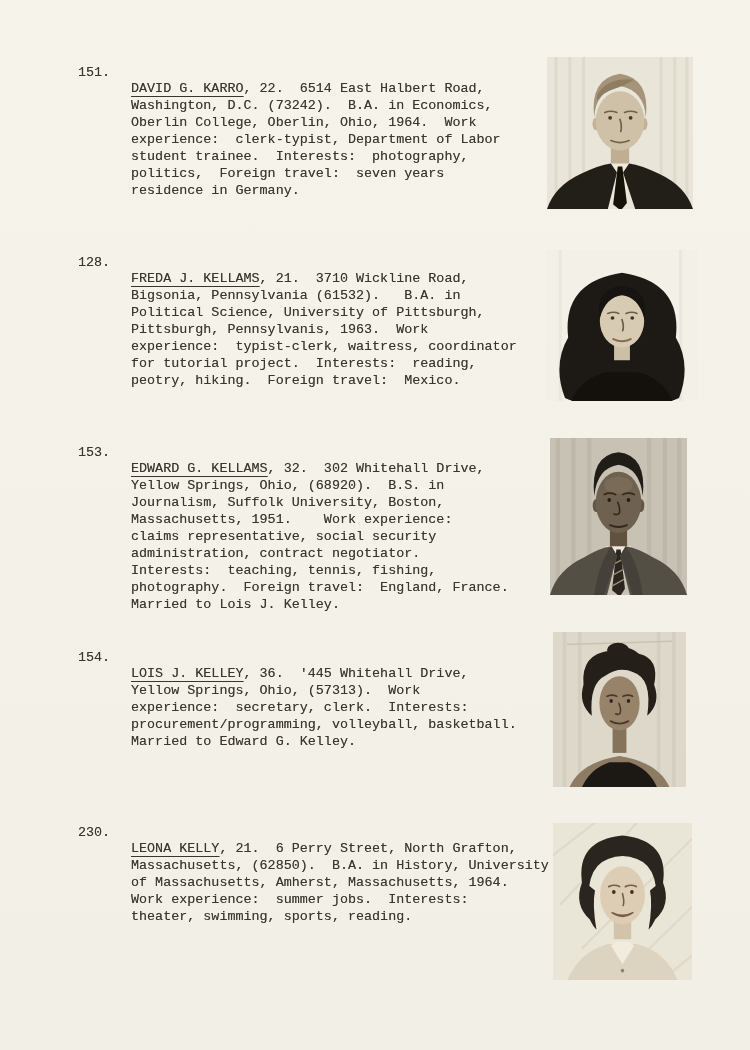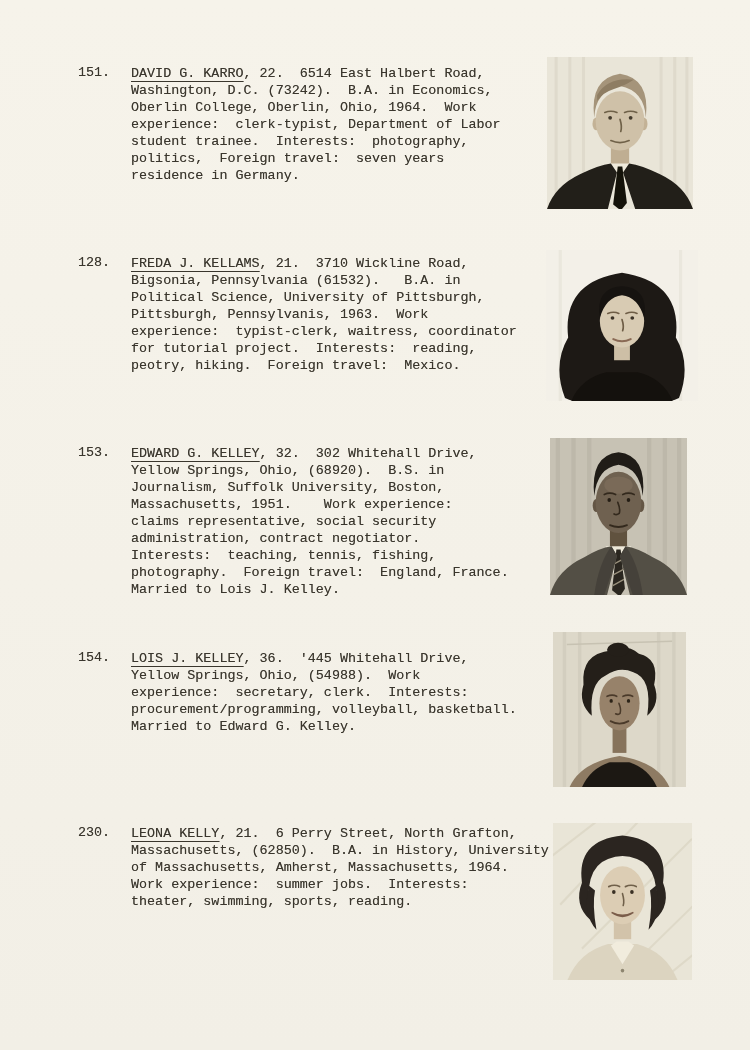--- a/index.html
+++ b/index.html
@@ -10,21 +10,21 @@
   }
   .page{position:absolute;inset:0;
     background:linear-gradient(180deg,#f6f3ea 0%,#f4f1e8 55%,#f2efe6 100%);}
   .entry{position:absolute;left:0;width:560px;color:#3a362d;}
   .num{
     position:absolute;left:78px;top:0;
     font-size:13.4px;line-height:17px;
     text-shadow:0 0 .5px rgba(58,54,45,.55);
   }
   .bio{
-    position:absolute;left:131px;top:1px;width:430px;
+    position:absolute;left:131px;top:16px;width:430px;
     font-size:13.4px;line-height:17px;white-space:pre-wrap;
     text-shadow:0 0 .5px rgba(58,54,45,.55);
   }
   .pname{
     text-decoration:underline;
     text-underline-offset:3.5px;
     text-decoration-thickness:1.2px;
   }
   .photo{position:absolute;margin:0;padding:0;}
   .photo svg{width:100%;height:100%;display:block;}
@@ -104,21 +104,21 @@
         <path d="M48 46 q1.4 4.6 .4 7.5"></path>
       </g>
       <circle cx="42" cy="45" r="1.2" fill="#3c3328"></circle>
       <circle cx="54.5" cy="45" r="1.2" fill="#3c3328"></circle>
       <path d="M42.5 59 q5.5 2.8 11 0" stroke="#8a6a55" stroke-width="1.3" fill="none" stroke-linecap="round"></path>
     </svg>
   </figure>
 
   <section class="entry" style="top:444px">
     <div class="num">153.</div>
-    <div class="bio"><span class="line1"><span class="pname">EDWARD G. KELLEY</span><span>, 32.  302 Whitehall Drive,</span></span>
+    <div class="bio"><span class="line1"><span class="pname">EDWARD G. KELLAMS</span><span>, 32.  302 Whitehall Drive,</span></span>
 <span class="blines">Yellow Springs, Ohio, (68920).  B.S. in
 Journalism, Suffolk University, Boston,
 Massachusetts, 1951.    Work experience:
 claims representative, social security
 administration, contract negotiator.
 Interests:  teaching, tennis, fishing,
 photography.  Foreign travel:  England, France.
 Married to Lois J. Kelley.</span></div>
   </section>
   <figure class="photo" style="left:550px;top:438px;width:137px;height:157px" aria-label="black-and-white portrait of a Black man with very short hair wearing a gray suit, white shirt and striped tie">
@@ -156,21 +156,21 @@
         <path d="M42 55.5 q6 2.4 12 0"></path>
       </g>
       <circle cx="41.5" cy="39.5" r="1.25" fill="#241d14"></circle>
       <circle cx="55" cy="39.5" r="1.25" fill="#241d14"></circle>
     </svg>
   </figure>
 
   <section class="entry" style="top:649px">
     <div class="num">154.</div>
     <div class="bio"><span class="line1"><span class="pname">LOIS J. KELLEY</span><span>, 36.  '445 Whitehall Drive,</span></span>
-<span class="blines">Yellow Springs, Ohio, (54988).  Work
+<span class="blines">Yellow Springs, Ohio, (57313).  Work
 experience:  secretary, clerk.  Interests:
 procurement/programming, volleyball, basketball.
 Married to Edward G. Kelley.</span></div>
   </section>
   <figure class="photo" style="left:553px;top:632px;width:133px;height:155px" aria-label="black-and-white portrait of a Black woman with short curled hair wearing a dark sleeveless top">
     <svg viewBox="0 0 96 100" preserveAspectRatio="none">
       <rect width="96" height="100" fill="#ddd8c9"></rect>
       <g fill="#d3cebf">
           <rect x="7" width="2.5" height="100"></rect>
           <rect x="18" width="2.5" height="100"></rect>

